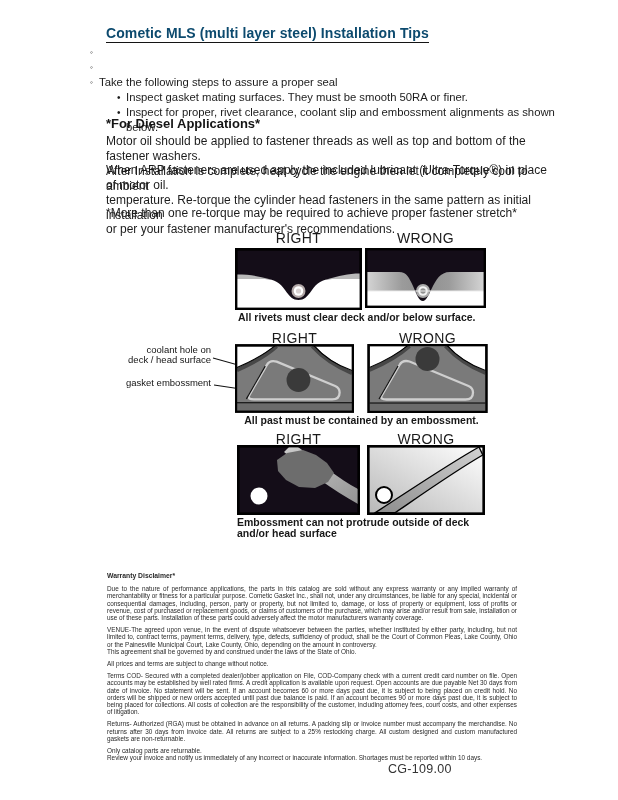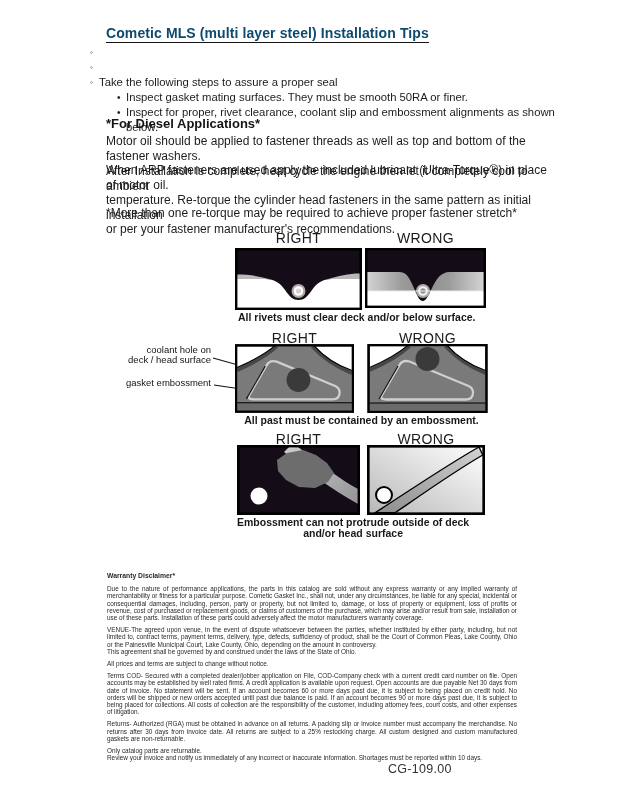--- a/index.html
+++ b/index.html
@@ -175,21 +175,21 @@
         <stop offset="0" stop-color="#8c8c8c"></stop>
           <stop offset="1" stop-color="#d2d2d2"></stop>
       </linearGradient>
     </defs>
     <rect x="1.2" y="1.2" width="115.6" height="67.6" fill="url(#g3w)" stroke="#000" stroke-width="2.4"></rect>
     <path d="M8,67.8 C42,46 80,20 112,2 L115.8,10 C88,26 54,50 28,67.8 Z" fill="url(#g3wb)" stroke="#000" stroke-width="1.4"></path>
     <circle cx="17" cy="50" r="8" fill="#ffffff" stroke="#000" stroke-width="2"></circle>
     <rect x="1.2" y="1.2" width="115.6" height="67.6" fill="none" stroke="#000" stroke-width="2.4"></rect>
   </svg>
 
-  <div class="abs caption" style="left:237px;top:517px;text-align:center;">Embossment can not protrude outside of deck
+  <div class="abs caption" style="left:237px;top:517px;">Embossment can not protrude outside of deck
 and/or head surface</div>
 
   <div class="abs disc">
     <div class="dh">Warranty Disclaimer*</div>
     <p>Due to the nature of performance applications, the parts in this catalog are sold without any express warranty or any implied warranty of merchantability or fitness for a particular purpose.  Cometic Gasket Inc., shall not, under any circumstances, be liable for any special, incidental or consequential damages, including, person, party or property, but not limited to, damage, or loss of property or equipment, loss of profits or revenue, cost of purchased or replacement goods, or claims of customers of the purchase, which may arise and/or result from sale, installation or use of these parts.  Installation of these parts could adversely affect the motor manufacturers warranty coverage.</p>
     <p>VENUE-The agreed upon venue, in the event of dispute whatsoever between the parties, whether instituted by either party, including, but not limited to, contract terms, payment terms, delivery, type, defects, sufficiency of product, shall be the Court of Common Pleas, Lake County, Ohio or the Painesville Municipal Court, Lake County, Ohio, depending on the amount in controversy.
 This agreement shall be governed by and construed under the laws of the State of Ohio.</p>
     <p>All prices and terms are subject to change without notice.</p>
     <p>Terms COD- Secured with a completed dealer/jobber application on File, COD-Company check with a current credit card number on file.  Open accounts may be established by well rated firms.  A credit application is available upon request.  Open accounts are due payable Net 30 days from date of invoice.  No statement will be sent.  If an account becomes 60 or more days past due, it is subject to being placed on credit hold.  No orders will be shipped or new orders accepted until past due balance is paid.  If an account becomes 90 or more days past due, it is subject to being placed for collections.  All costs of collection are the responsibility of the customer, including attorney fees, court costs, and other expenses of litigation.</p>
     <p>Returns- Authorized (RGA) must be obtained in advance on all returns.  A packing slip or invoice number must accompany the merchandise.  No returns after 30 days from invoice date.  All returns are subject to a 25% restocking charge.  All custom designed and custom manufactured gaskets are non-returnable.</p>

